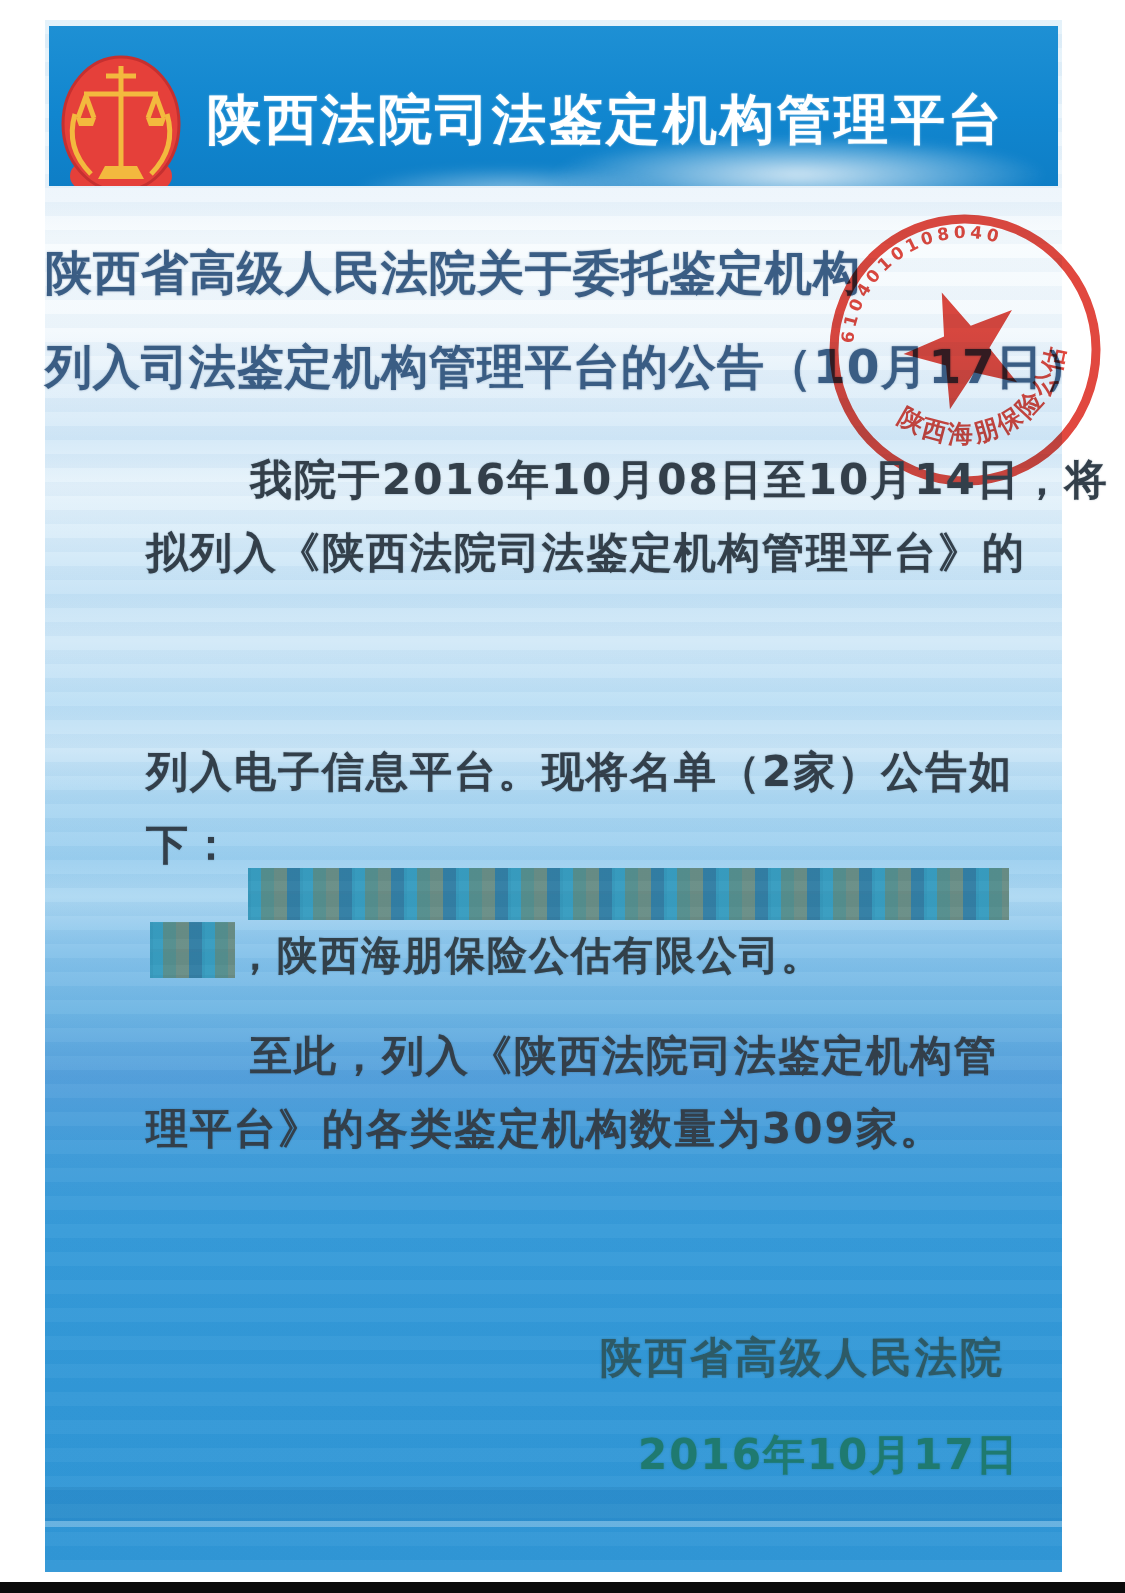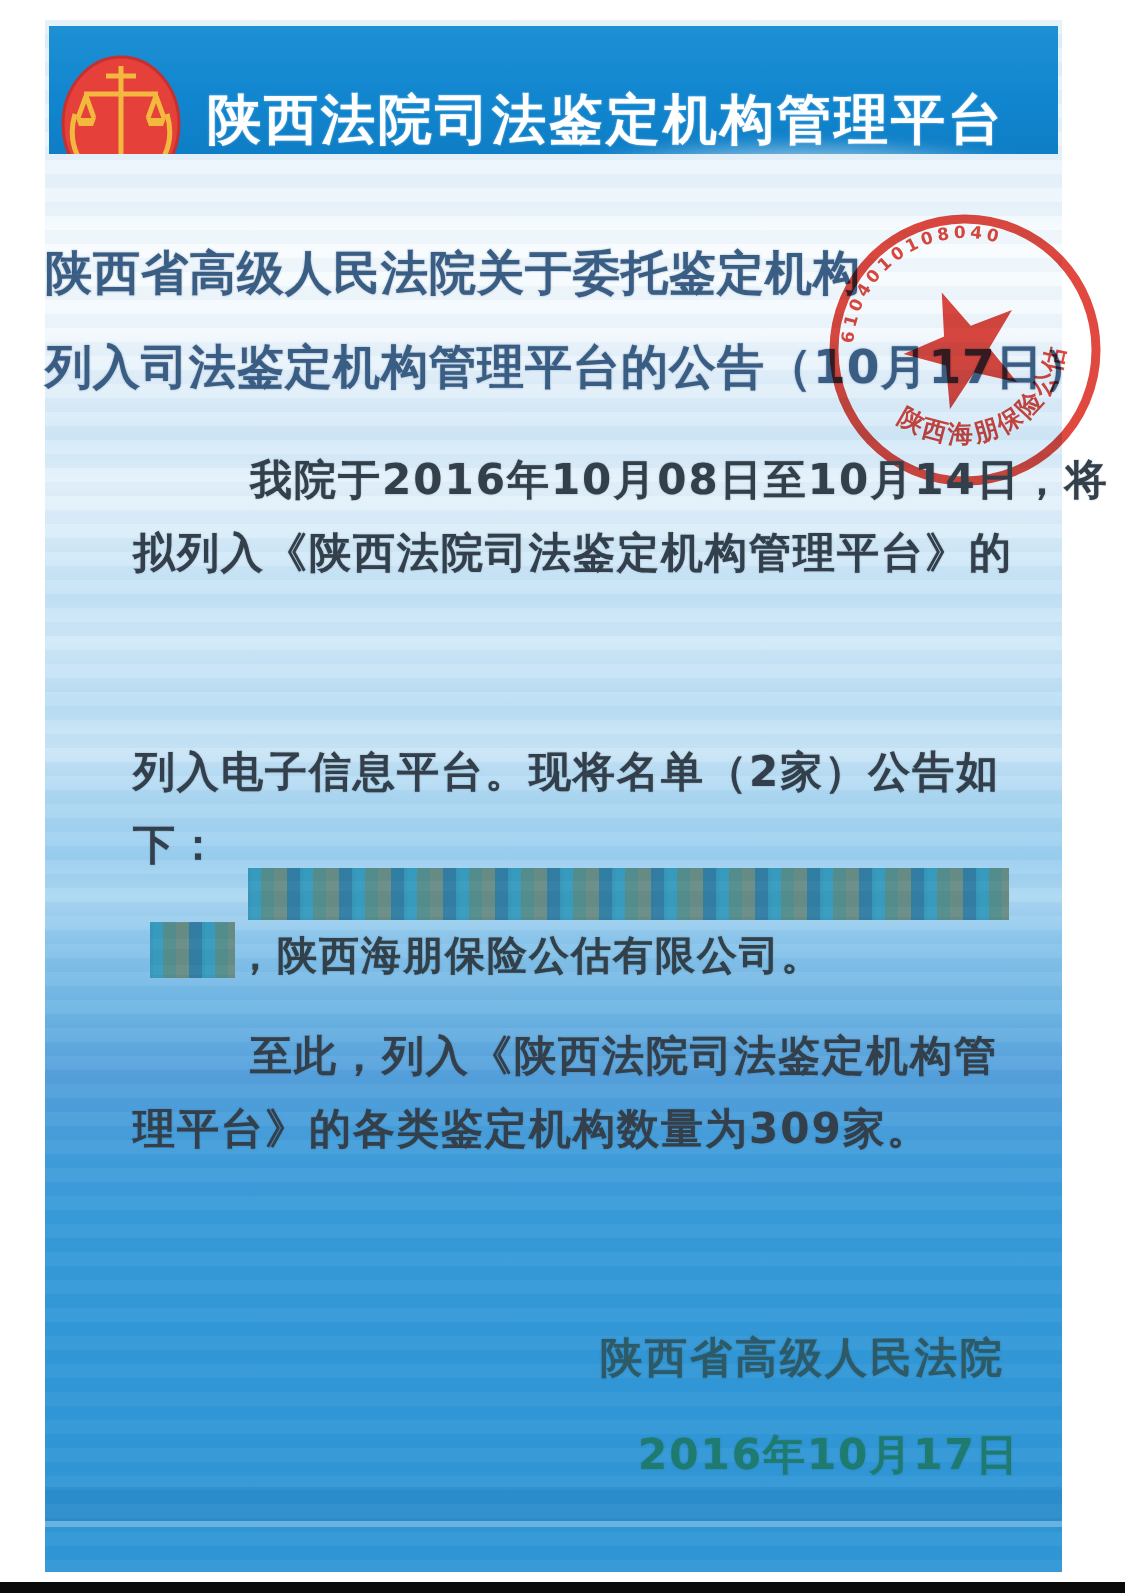--- a/index.html
+++ b/index.html
@@ -17,21 +17,21 @@
   .bg-bands{position:absolute;inset:0;pointer-events:none;
        background:repeating-linear-gradient(180deg,
          rgba(255,255,255,0.05) 0 14px, rgba(90,150,200,0.06) 14px 28px);}
   .band-dark{position:absolute;left:0;width:100%;height:34px;top:1467px;
        background:rgba(10,80,140,0.12);}
   .band-line{position:absolute;left:0;width:100%;height:6px;top:1501px;
        background:rgba(255,255,255,0.28);}
   .black-strip{position:absolute;left:0;bottom:0;width:100%;height:11px;background:#0a0a0a;}
 
   
-  .header-bar{position:absolute;left:4px;top:6px;right:4px;height:128px;
+  .header-bar{position:absolute;left:4px;top:6px;right:4px;height:160px;
        background:linear-gradient(180deg,#1e90d4 0%,#1186cf 55%,#0e7ec6 100%);
        overflow:hidden;}
   .header-title{position:absolute;left:158px;top:58px;color:#ffffff;
        font-size:54px;font-weight:bold;letter-spacing:3px;white-space:nowrap;
        text-shadow:0 0 2px rgba(255,255,255,0.55);}
   .cloud{position:absolute;pointer-events:none;filter:blur(5px);}
   .c1{left:500px;top:110px;width:500px;height:70px;opacity:.85;
       background:radial-gradient(ellipse at 50% 55%,rgba(255,255,255,.95) 0%,rgba(255,255,255,0) 70%);}
   .c2{left:300px;top:140px;width:320px;height:46px;opacity:.55;
       background:radial-gradient(ellipse at 50% 55%,rgba(255,255,255,.9) 0%,rgba(255,255,255,0) 70%);}
@@ -41,21 +41,21 @@
   .title{position:absolute;left:0;width:100%;text-align:left;color:#3a5d84;
        font-weight:bold;font-size:47px;letter-spacing:1px;white-space:nowrap;
        text-shadow:0 0 2px rgba(58,93,132,0.55);}
   .t1{top:222px;}
   .t2{top:316px;}
 
   
   .bl{position:absolute;font-weight:bold;font-size:42px;color:#333f4a;
       letter-spacing:2px;white-space:nowrap;
       text-shadow:0 0 1.5px rgba(40,70,90,0.5);}
-  .ind{left:205px;}  .flush{left:88px;}
+  .ind{left:205px;}  .flush{left:101px;}
   .p1-1{top:432px;} .p1-2{top:505px;} .p1-3{top:578px;}
   .p1-4{top:651px;} .p1-5{top:724px;} .p1-6{top:797px;}
   .co{top:908px;left:190px;font-size:40px;color:#324049;}
   .c1l{top:1008px;} .c2l{top:1081px;} .c3l{top:1154px;}
   .sig{top:1310px;left:555px;color:#2d5a66;letter-spacing:3px;
        text-shadow:0 0 2px rgba(30,80,95,0.5);}
   .date{top:1376px;left:593px;color:#1f7a70;letter-spacing:2px;
        text-shadow:0 0 2px rgba(25,110,100,0.5);margin-top:31px;}
 
   

